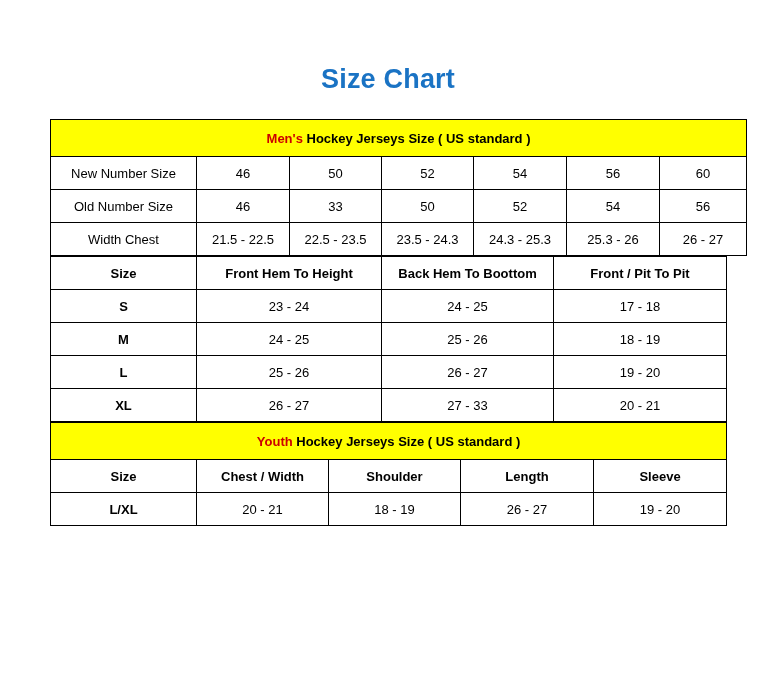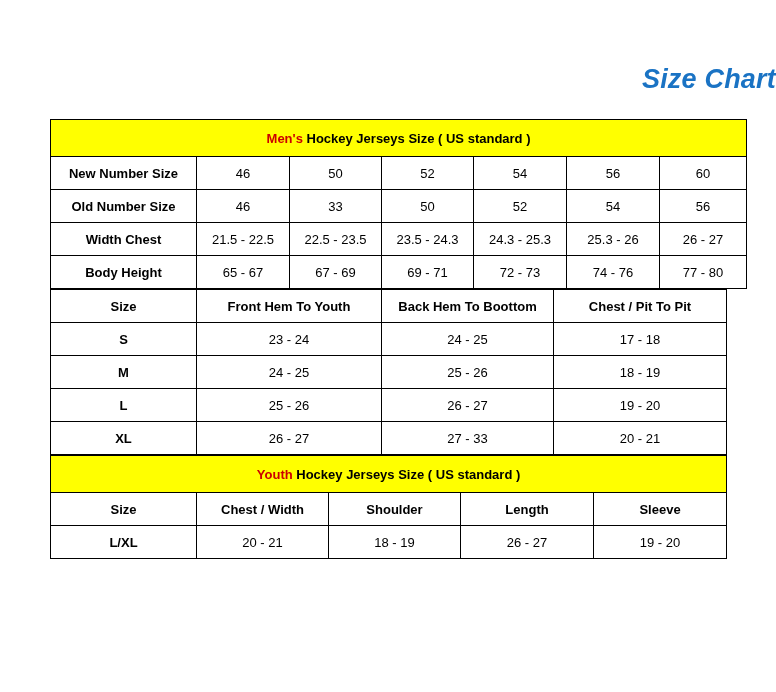--- a/index.html
+++ b/index.html
@@ -9,28 +9,27 @@
   }
   body {
     width: 776px;
     height: 692px;
     font-family: "Liberation Sans", sans-serif;
     color: #000000;
     position: relative;
     overflow: hidden;
   }
   .page-title {
-    text-align: right;
+    text-align: center;
     color: #1a73c4;
     font-size: 27px;
     font-weight: bold;
     margin: 0;
     padding-top: 64px;
     letter-spacing: 0.2px;
-    font-style: italic;
   }
   .chart-wrap {
     margin: 0 auto;
     padding-top: 24px;
     width: 676px;
   }
   table.size-table {
     border-collapse: collapse;
     width: 676px;
     table-layout: fixed;
@@ -51,21 +50,20 @@
   }
   .section-header .accent {
     color: #cc0000;
   }
   .col-head {
     font-weight: bold;
     font-size: 13px;
   }
   .row-label {
     font-size: 13px;
-    font-weight: bold;
   }
   .row-label.bold {
     font-weight: bold;
   }
 </style>
 </head>
 <body>
 
 <h1 class="page-title">Size Chart</h1>
 
@@ -105,45 +103,36 @@
       </tr>
       <tr>
         <td class="row-label">Width Chest</td>
         <td>21.5 - 22.5</td>
         <td>22.5 - 23.5</td>
         <td>23.5 - 24.3</td>
         <td>24.3 - 25.3</td>
         <td>25.3 - 26</td>
         <td>26 - 27</td>
       </tr>
-      <tr>
-        <td class="row-label">Body Height</td>
-        <td>65 - 67</td>
-        <td>67 - 69</td>
-        <td>69 - 71</td>
-        <td>72 - 73</td>
-        <td>74 - 76</td>
-        <td>77 - 80</td>
-      </tr>
     </tbody>
   </table>
 
   <table class="size-table">
     <colgroup>
       <col style="width:146px">
       <col style="width:185px">
       <col style="width:172px">
       <col style="width:173px">
     </colgroup>
     <tbody>
       <tr>
         <td class="col-head">Size</td>
-        <td class="col-head">Front Hem To Youth</td>
+        <td class="col-head">Front Hem To Height</td>
         <td class="col-head">Back Hem To Boottom</td>
-        <td class="col-head">Chest / Pit To Pit</td>
+        <td class="col-head">Front / Pit To Pit</td>
       </tr>
       <tr>
         <td class="row-label bold">S</td>
         <td>23 - 24</td>
         <td>24 - 25</td>
         <td>17 - 18</td>
       </tr>
       <tr>
         <td class="row-label bold">M</td>
         <td>24 - 25</td>

